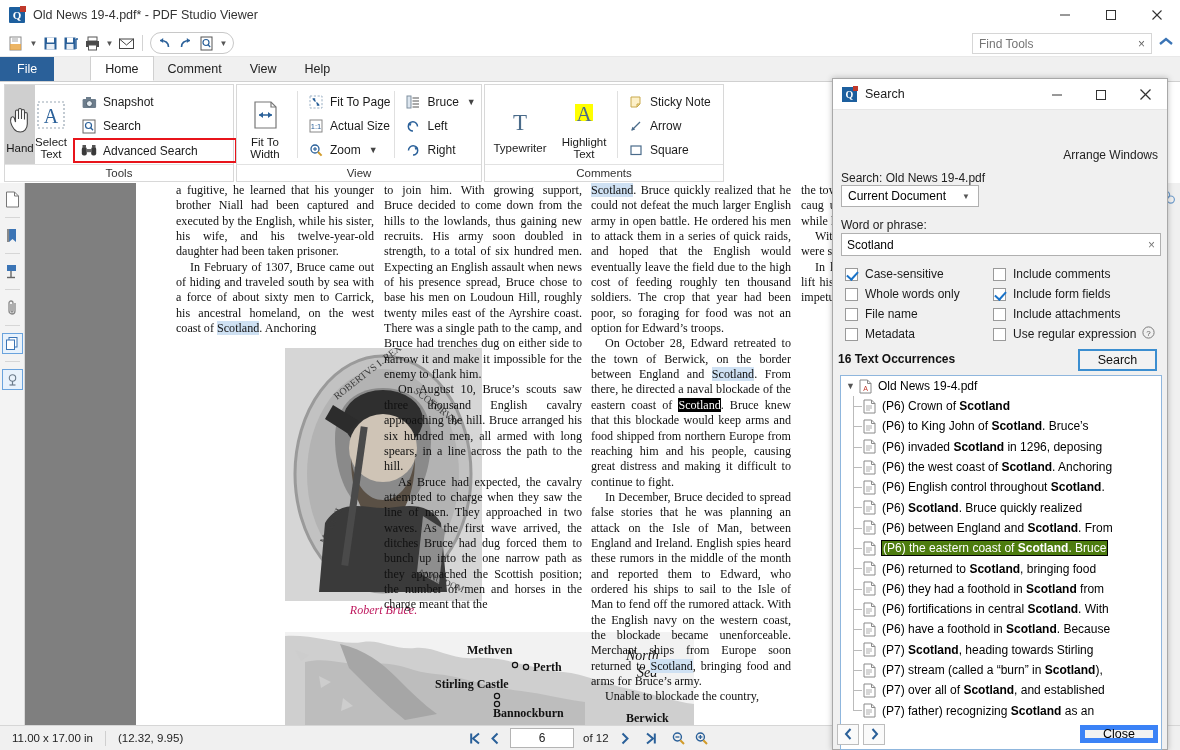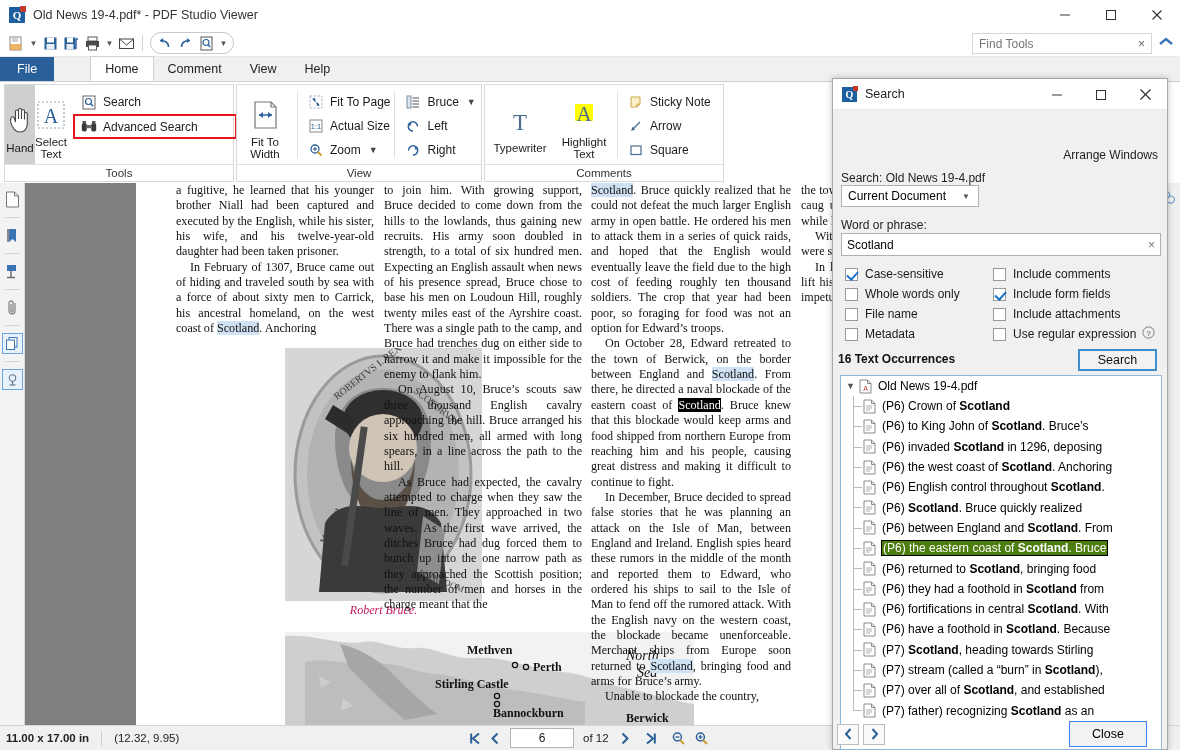--- a/index.html
+++ b/index.html
@@ -246,22 +246,22 @@
   .dlg-foot {
     position: absolute; left: 0; right: 0; bottom: 0; height: 30px;
     display: flex; align-items: center;
   }
   .ftbtn {
     width: 22px; height: 21px; border: 1px solid #bdbdbd; background: #fafafa;
     display:flex; align-items:center; justify-content:center; color:#2a6099; font-size: 13px;
     font-weight: bold; margin-left: 4px;
   }
   .closebtn {
-    position: absolute; right: 20px; width: 78px; height: 26px; background: #f2f2f2;
-    border: 1px solid #3b82f6; display:flex; align-items:center; justify-content:center;
+    position: absolute; right: 9px; width: 78px; height: 18px; background: #f2f2f2;
+    border: 5px solid #3b82f6; display:flex; align-items:center; justify-content:center;
     font-size: 12.5px;
   }
 </style>
 </head>
 <body>
 
 <div id="app">
 
   <div class="titlebar">
     <div class="tb-icon"></div>
@@ -385,20 +385,30 @@
           <span class="glyph">
             <svg width="32" height="30" viewBox="0 0 32 30">
               <rect x="3" y="2" width="26" height="26" fill="none" stroke="#9aa7b4" stroke-width="1.2" stroke-dasharray="2,2"></rect>
               <text x="16" y="23" font-size="20" font-family="Liberation Serif, serif" fill="#2a6099" text-anchor="middle">A</text>
             </svg>
           </span>
           <span>Select Text</span>
         </div>
         <div class="vsep"></div>
         <div style="padding-top:5px;">
+          <div class="rowbtn">
+            <span class="ic">
+              <svg width="15" height="13" viewBox="0 0 15 13">
+                <rect x="0.6" y="3" width="13.5" height="9" rx="1.2" fill="#6d7d8c"></rect>
+                <rect x="4" y="1" width="5" height="2.4" fill="#6d7d8c"></rect>
+                <circle cx="7.4" cy="7.6" r="3" fill="#e4ebf1" stroke="#4a5a68"></circle>
+              </svg>
+            </span>
+            <span class="lbl">Snapshot</span>
+          </div>
           <div class="rowbtn">
             <span class="ic">
               <svg width="14" height="15" viewBox="0 0 14 15">
                 <rect x="1" y="1" width="12" height="13" fill="#fff" stroke="#666"></rect>
                 <circle cx="6.5" cy="6.5" r="3" fill="none" stroke="#2a6099" stroke-width="1.2"></circle>
                 <line x1="8.6" y1="8.6" x2="11" y2="11.2" stroke="#2a6099" stroke-width="1.4"></line>
               </svg>
             </span>
             <span class="lbl">Search</span>
           </div>
@@ -680,21 +690,21 @@
   </div>
 
   <div style="position:absolute; right:4px; top:190px;">
     <svg width="15" height="15" viewBox="0 0 15 15">
       <circle cx="5" cy="5" r="3.6" fill="none" stroke="#6f9ccb" stroke-width="1.2"></circle>
       <circle cx="9.8" cy="9.6" r="3.6" fill="none" stroke="#6f9ccb" stroke-width="1.2"></circle>
     </svg>
   </div>
 
   <div class="status">
-    <span style="margin-left:6px;font-weight:bold;">11.00 x 17.00 in</span>
+    <span style="margin-left:12px;">11.00 x 17.00 in</span>
     <span class="st-sep"></span>
     <span>(12.32, 9.95)</span>
 
     <div style="position:absolute; left:465px; display:flex; align-items:center;">
       <div class="navbtn">
         <svg width="14" height="13" viewBox="0 0 14 13">
             <path d="M11 1.5 L5 6.5 L11 11.5" fill="none" stroke="#2a6099" stroke-width="2"></path>
             <line x1="3.2" y1="1.5" x2="3.2" y2="11.5" stroke="#2a6099" stroke-width="2"></line>
           </svg>
       </div>

